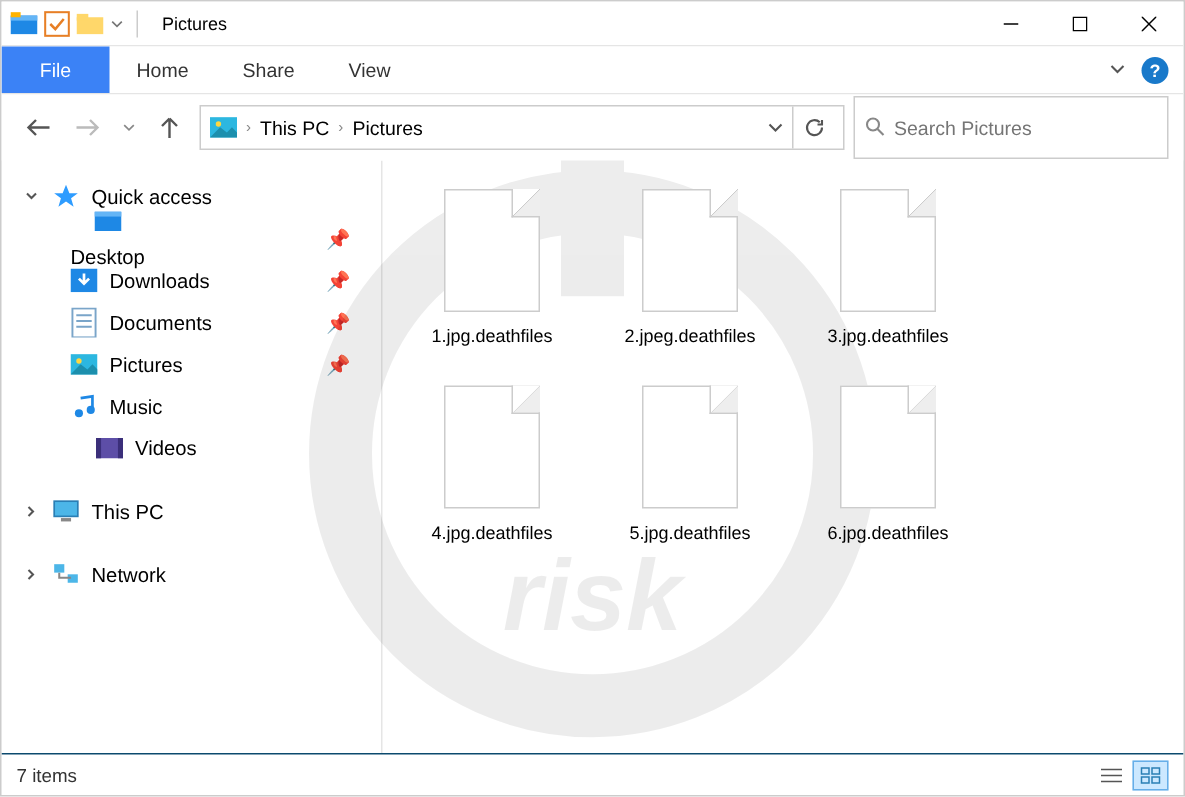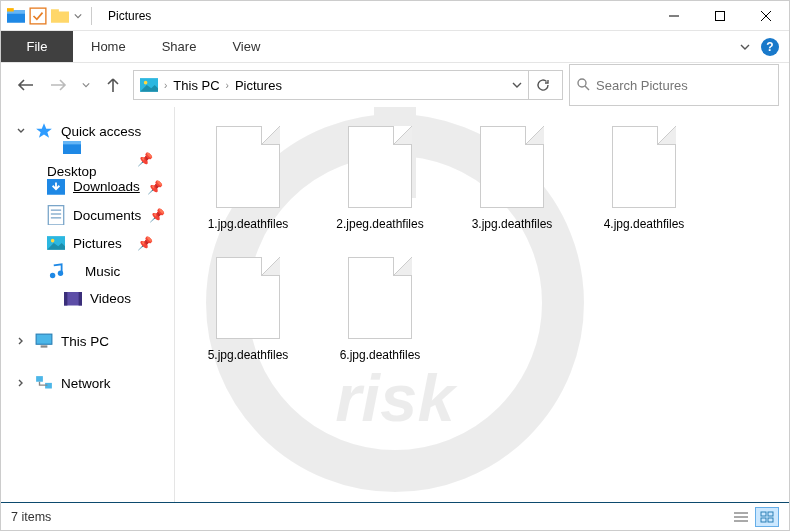--- a/index.html
+++ b/index.html
@@ -10,40 +10,40 @@
 .titlebar-icons { display: flex; align-items: center; gap: 4px; padding: 0 6px; }
 .ti { width: 18px; height: 18px; display: flex; align-items: center; justify-content: center; }
 .qat-sep { width: 1px; height: 18px; background: #ccc; margin: 0 4px; }
 .titlebar-title { font-size: 12px; color: #000; padding-left: 6px; }
 .titlebar-right { margin-left: auto; display: flex; }
 .winbtn { width: 46px; height: 30px; display: flex; align-items: center; justify-content: center; }
 .winbtn svg { width: 10px; height: 10px; }
 
 
 .ribbon { height: 32px; display: flex; align-items: stretch; background: #fff; border-bottom: 1px solid #e5e5e5; }
-.ribbon-file { width: 72px; background: #404040; color: #fff; display: flex; align-items: center; justify-content: center; font-size: 13px; }
+.ribbon-file { width: 72px; background: #3b82f6; color: #fff; display: flex; align-items: center; justify-content: center; font-size: 13px; }
 .ribbon-tab { padding: 0 18px; display: flex; align-items: center; font-size: 13px; color: #333; }
 .ribbon-right { margin-left: auto; display: flex; align-items: center; padding-right: 10px; gap: 10px; }
 .help-icon { width: 18px; height: 18px; border-radius: 50%; background: #1979ca; color: #fff; display: flex; align-items: center; justify-content: center; font-size: 12px; font-weight: bold; }
 
 
 .addrrow { height: 44px; display: flex; align-items: center; gap: 6px; padding: 6px 10px; background: #fff; }
 .navbtn { width: 28px; height: 28px; display: flex; align-items: center; justify-content: center; color: #888; }
 .navbtn.active { color: #555; }
 .addrbox { flex: 1; height: 30px; border: 1px solid #ccc; display: flex; align-items: center; padding: 0 6px; gap: 6px; font-size: 13px; }
 .addrbox .crumb { display: flex; align-items: center; gap: 6px; }
 .addrbox .chev { color: #888; font-size: 10px; }
 .addrfill { flex: 1; }
 .refresh { width: 28px; height: 28px; border-left: 1px solid #ccc; display: flex; align-items: center; justify-content: center; }
 .searchbox { width: 210px; height: 42px; border: 1px solid #ccc; display: flex; align-items: center; padding: 0 6px; gap: 6px; color: #888; font-size: 13px; }
 
 
 .main { flex: 1; display: flex; overflow: hidden; position: relative; }
 .watermark { position: absolute; left: 50%; top: 50%; transform: translate(-50%,-50%); pointer-events: none; opacity: 0.07; }
-.sidebar { width: 174px; border-right: 1px solid #e5e5e5; padding: 10px 0; font-size: 13.5px; }
+.sidebar { width: 254px; border-right: 1px solid #e5e5e5; padding: 10px 0; font-size: 13.5px; }
 .tree-item { display: flex; align-items: center; height: 28px; padding: 0 6px 0 20px; gap: 8px; }
 .tree-item.child { padding-left: 46px; justify-content: space-between; padding-right: 20px; }
 .tree-item.top { padding-left: 14px; }
 .tree-exp { width: 12px; display: flex; justify-content: center; color: #666; }
 .pin { color: #888; font-size: 13px; }
 .tree-icon { width: 18px; height: 16px; display: flex; align-items: center; justify-content: center; }
 .ti-qa { color: #2e9cff; }
 
 .content { flex: 1; padding: 14px 18px; overflow: auto; }
 .filegrid { display: flex; flex-wrap: wrap; gap: 20px 22px; }
@@ -211,21 +211,21 @@
             <svg viewBox="0 0 16 12">
               <rect width="16" height="12" fill="#1e88e5"></rect>
               <rect width="16" height="3" fill="#64b5f6"></rect>
             </svg>
           </span>
         <span>Desktop</span>
       </span>
       <span class="pin">📌</span>
     </div>
     <div class="tree-item child">
-      <span style="display:flex;align-items:flex-start;gap:8px;text-decoration:underline;">
+      <span style="display:flex;align-items:flex-end;gap:8px;">
         <span class="tree-icon">
             <svg viewBox="0 0 16 14">
               <rect width="16" height="14" fill="#1e88e5"></rect>
               <path d="M8 3 V8 M5 6 L8 9 L11 6" fill="none" stroke="#fff" stroke-width="1.6"></path>
             </svg>
           </span>
         <span>Downloads</span>
       </span>
       <span class="pin">📌</span>
     </div>
@@ -250,21 +250,21 @@
               <rect width="16" height="12" y="1" fill="#2cb7e0"></rect>
               <circle cx="5" cy="5" r="1.6" fill="#ffd740"></circle>
               <path d="M0 13 L6 7 L10 10 L13 7 L16 10 V13 Z" fill="#1c8fad"></path>
             </svg>
           </span>
         <span>Pictures</span>
       </span>
       <span class="pin">📌</span>
     </div>
     <div class="tree-item child">
-      <span style="display:flex;align-items:center;gap:20px;">
+      <span style="display:flex;align-items:center;gap:8px;">
         <span class="tree-icon">
             <svg viewBox="0 0 16 16">
               <path d="M6 3 L13 2 V10" fill="none" stroke="#1e88e5" stroke-width="1.6"></path>
               <circle cx="5" cy="12" r="2.4" fill="#1e88e5"></circle>
               <circle cx="12" cy="10" r="2.4" fill="#1e88e5"></circle>
             </svg>
           </span>
         <span>Music</span>
       </span>
     </div>

